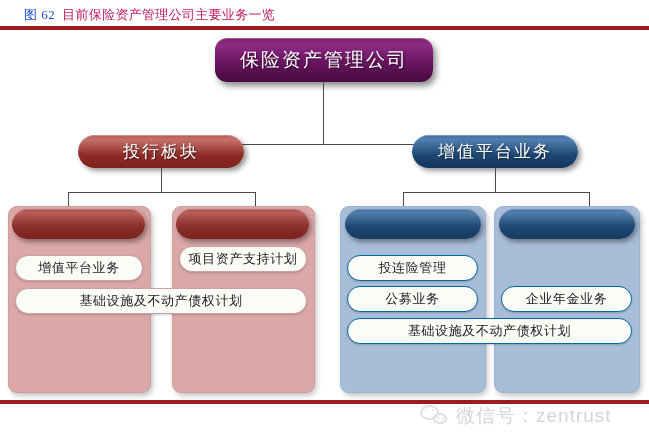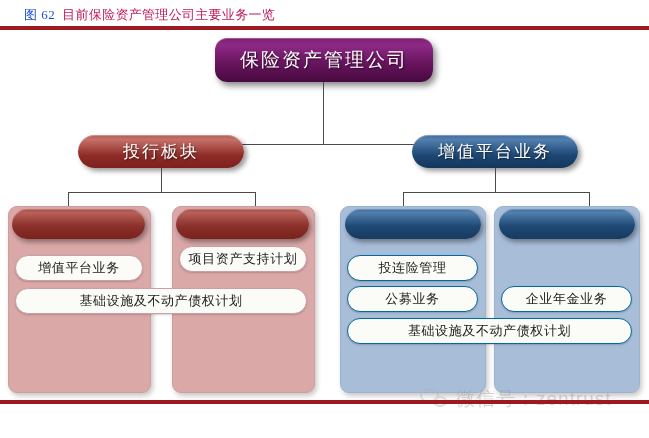--- a/index.html
+++ b/index.html
@@ -99,21 +99,21 @@
   .leaf span { font-size:13px; color:#1c1c1c; letter-spacing:.6px; white-space:nowrap; }
 
   
   .source {
     position:absolute; left:8px; top:410px;
     font-size:12px; color:#1a1a1a; letter-spacing:.4px;
   }
 
   
   .watermark {
-    position:absolute; left:420px; top:386px;
+    position:absolute; left:420px; top:403px;
     display:flex; align-items:center; gap:6px;
     opacity:.42; pointer-events:none;
   }
   .wm-text {
     font-size:19px; color:#9a9a9a; letter-spacing:1px;
     font-family:"Liberation Sans", sans-serif;
   }
   .wm-icon { position:relative; width:30px; height:22px; }
   .wm-icon .b1, .wm-icon .b2 {
     position:absolute; border:2px solid #b5b5b5; border-radius:50%;

